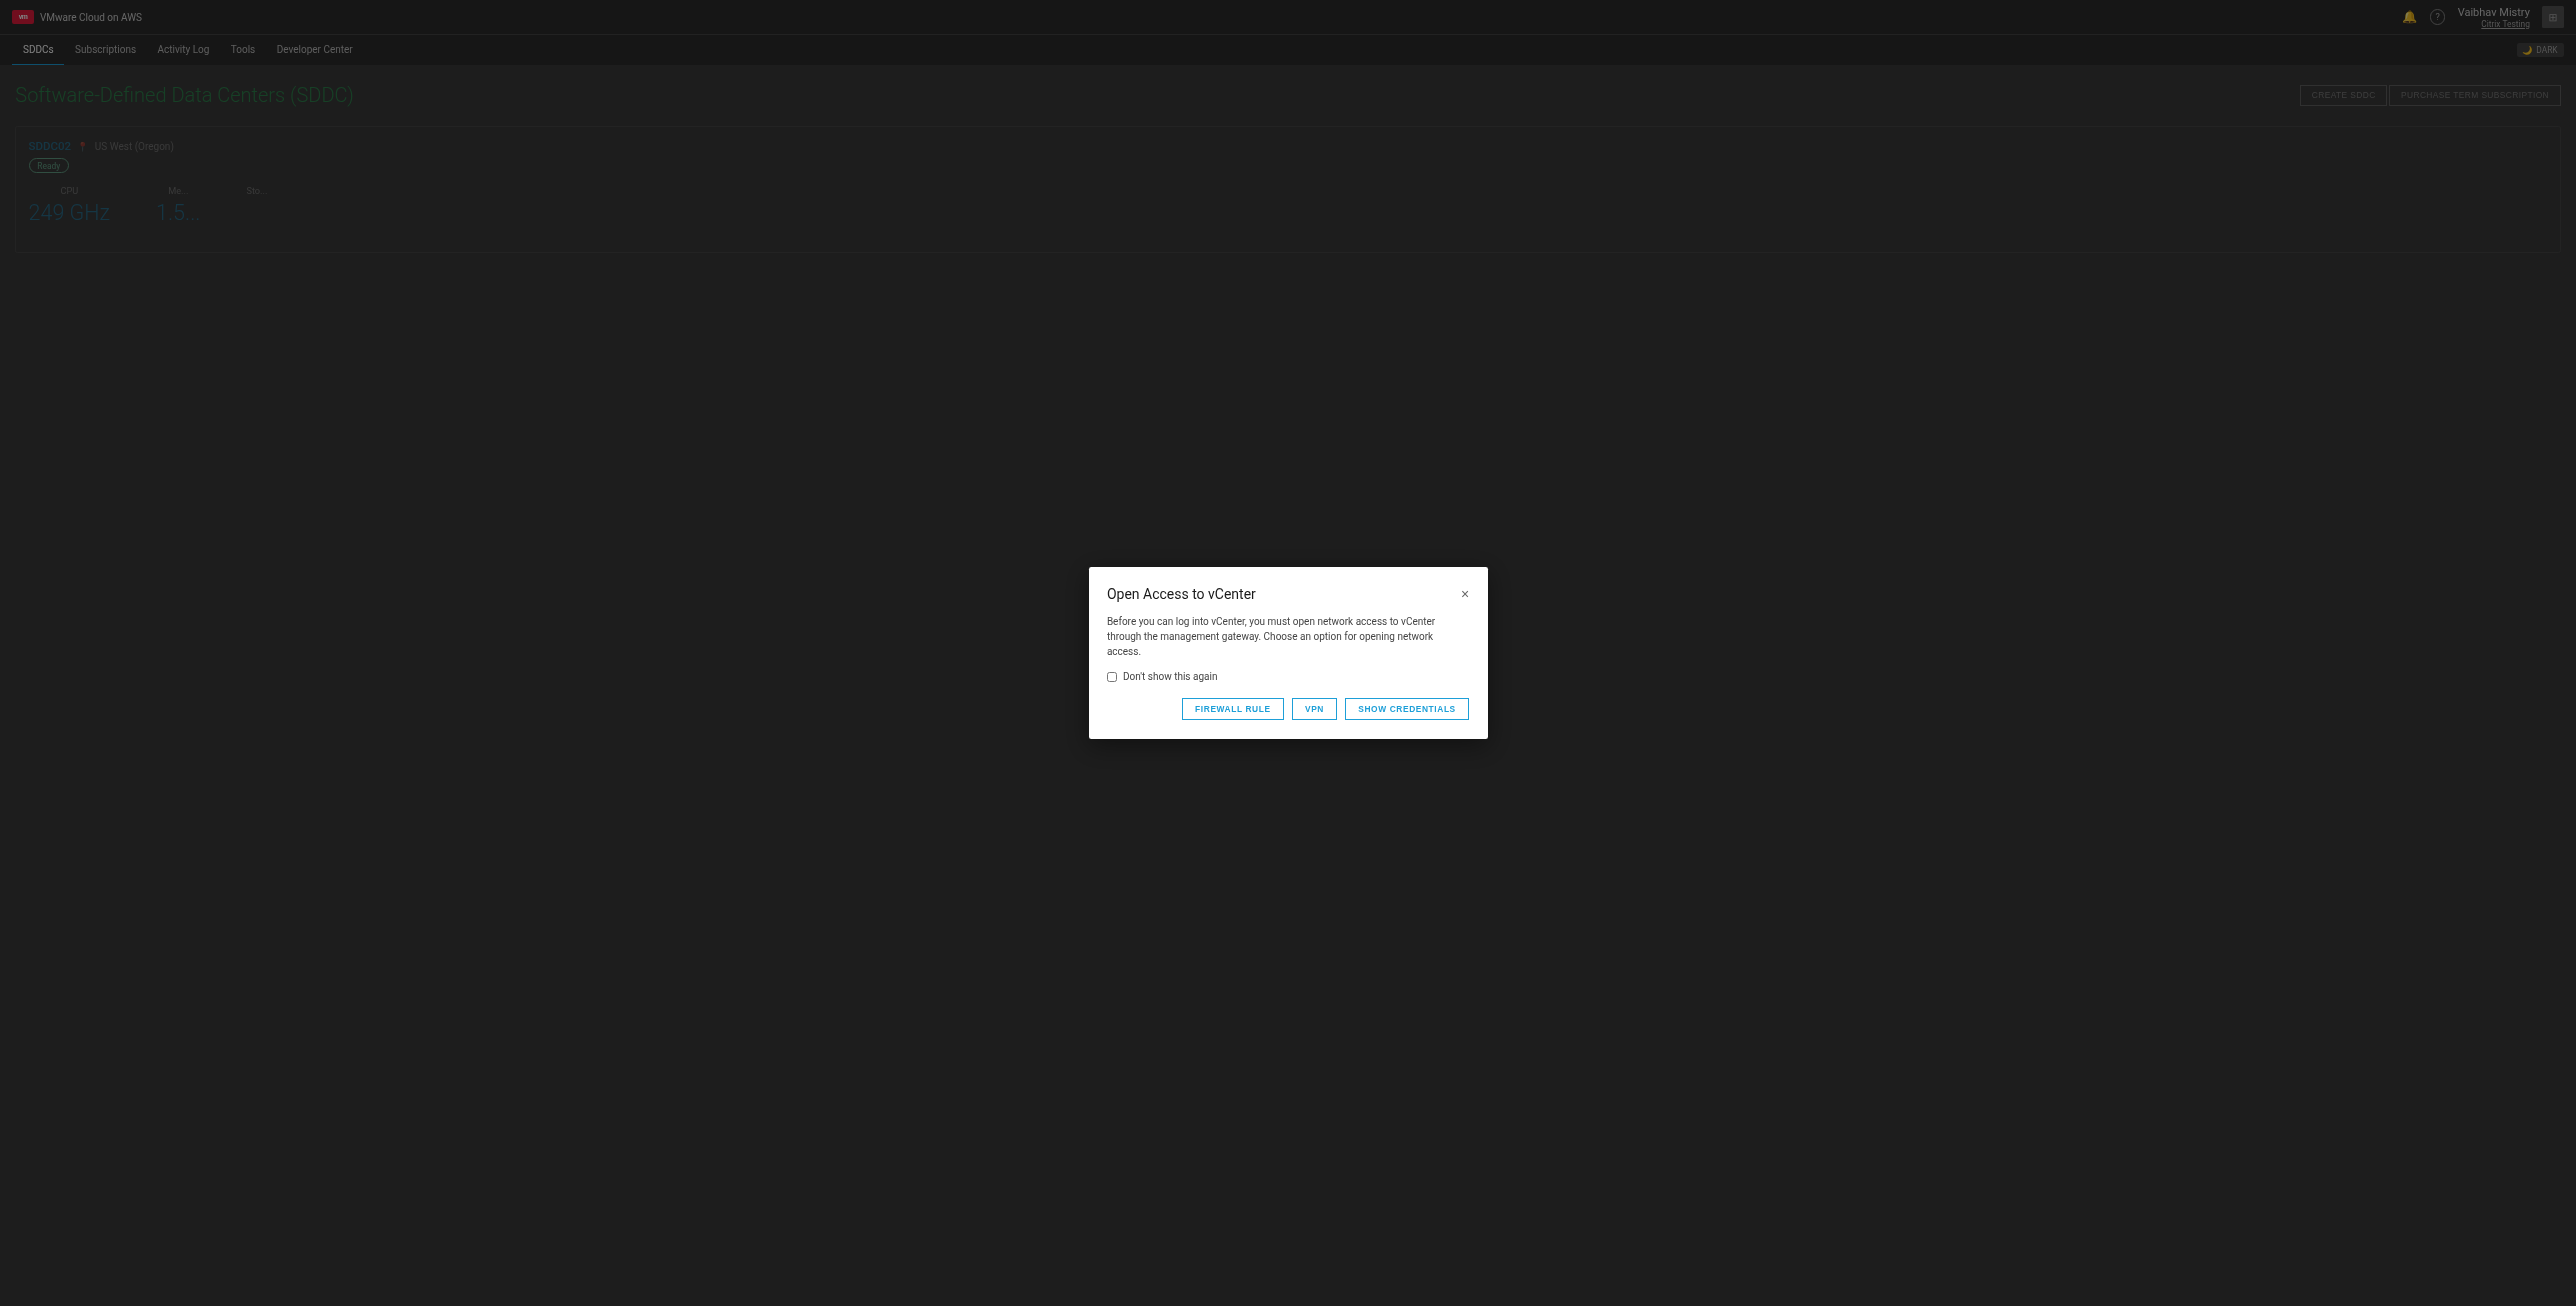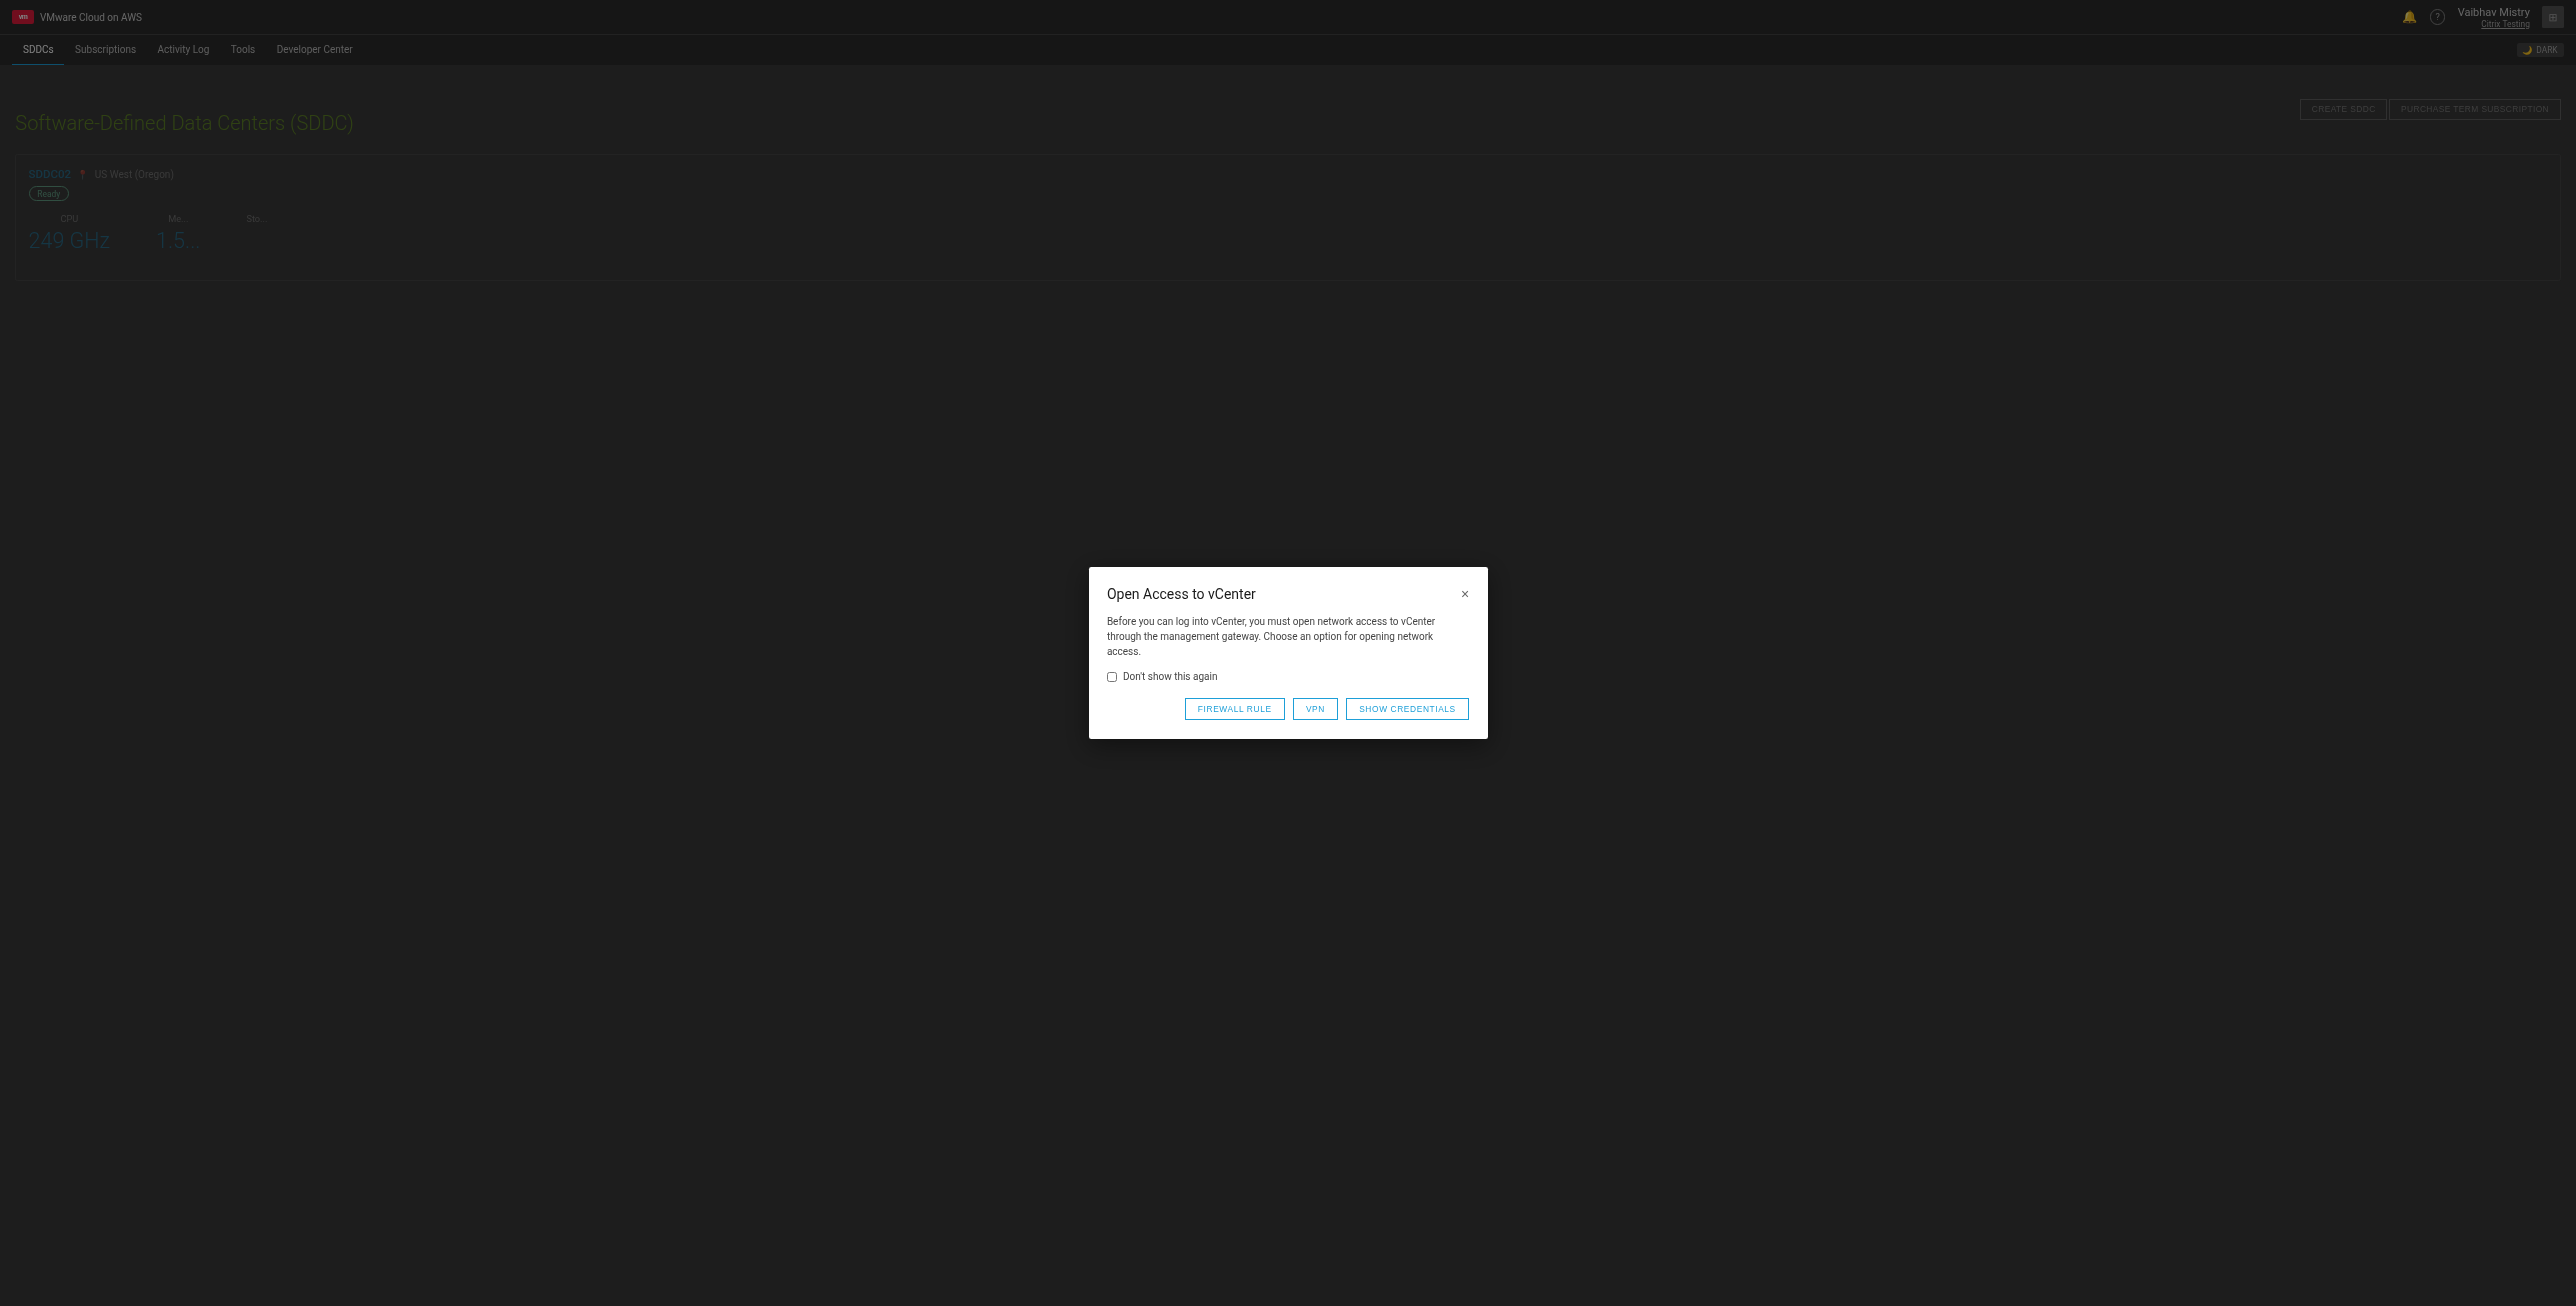--- a/index.html
+++ b/index.html
@@ -131,24 +131,23 @@
       padding: 18.4px 15.3px;
       opacity: 0.5;
     }
     .page-header {
       display: flex;
       align-items: center;
       justify-content: space-between;
       margin-bottom: 18.4px;
     }
     .page-title {
-      color: #84cc16;
+      color: #22c55e;
       font-size: 20px;
       font-weight: 300;
-      margin-top: 28px;
     }
     .header-buttons {
       display: flex;
       gap: 2px;
     }
     .btn-outline {
       border: 0.8px solid #888;
       background: transparent;
       color: #bbb;
       padding: 4.6px 10.7px;
@@ -298,21 +297,21 @@
     }
     .modal-btn {
       border: 0.8px solid #1d9fd8;
       background: transparent;
       color: #1d9fd8;
       padding: 5.4px 12.3px;
       font-size: 8.4px;
       letter-spacing: 0.6px;
       text-transform: uppercase;
       cursor: pointer;
-      font-weight: 400;
+      font-weight: 700;
     }
   </style>
 </head>
 <body>
 
 <div class="topbar">
   <div class="topbar-left">
     <div class="vm-logo">
       <div class="vm-logo-icon">
         <span>vm</span>

